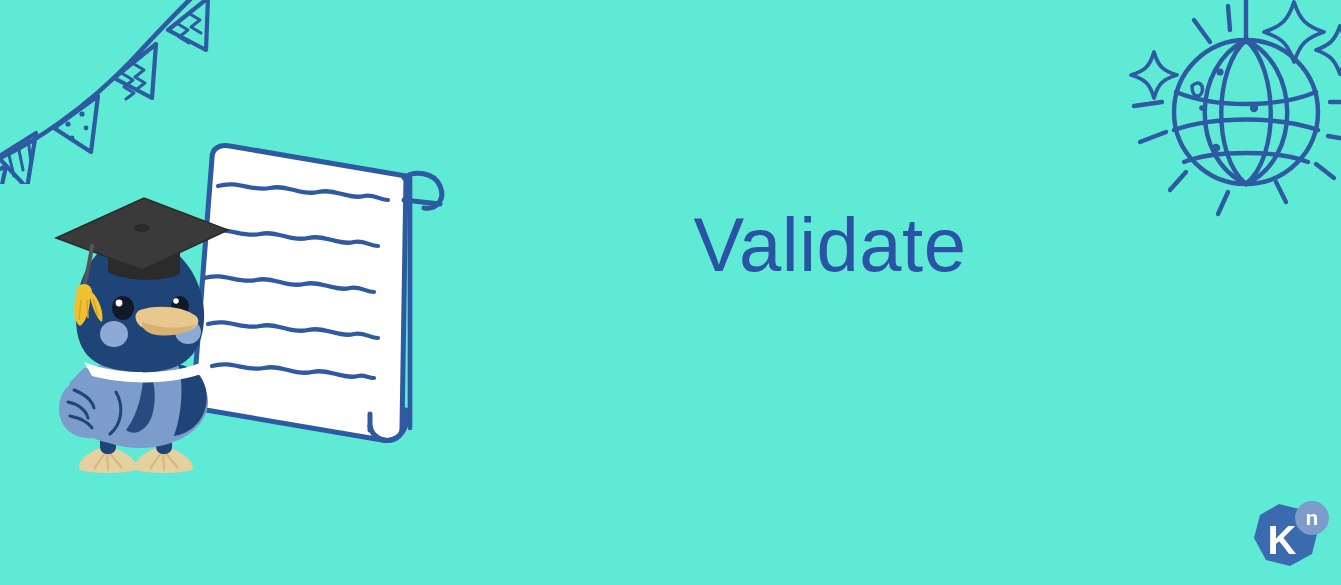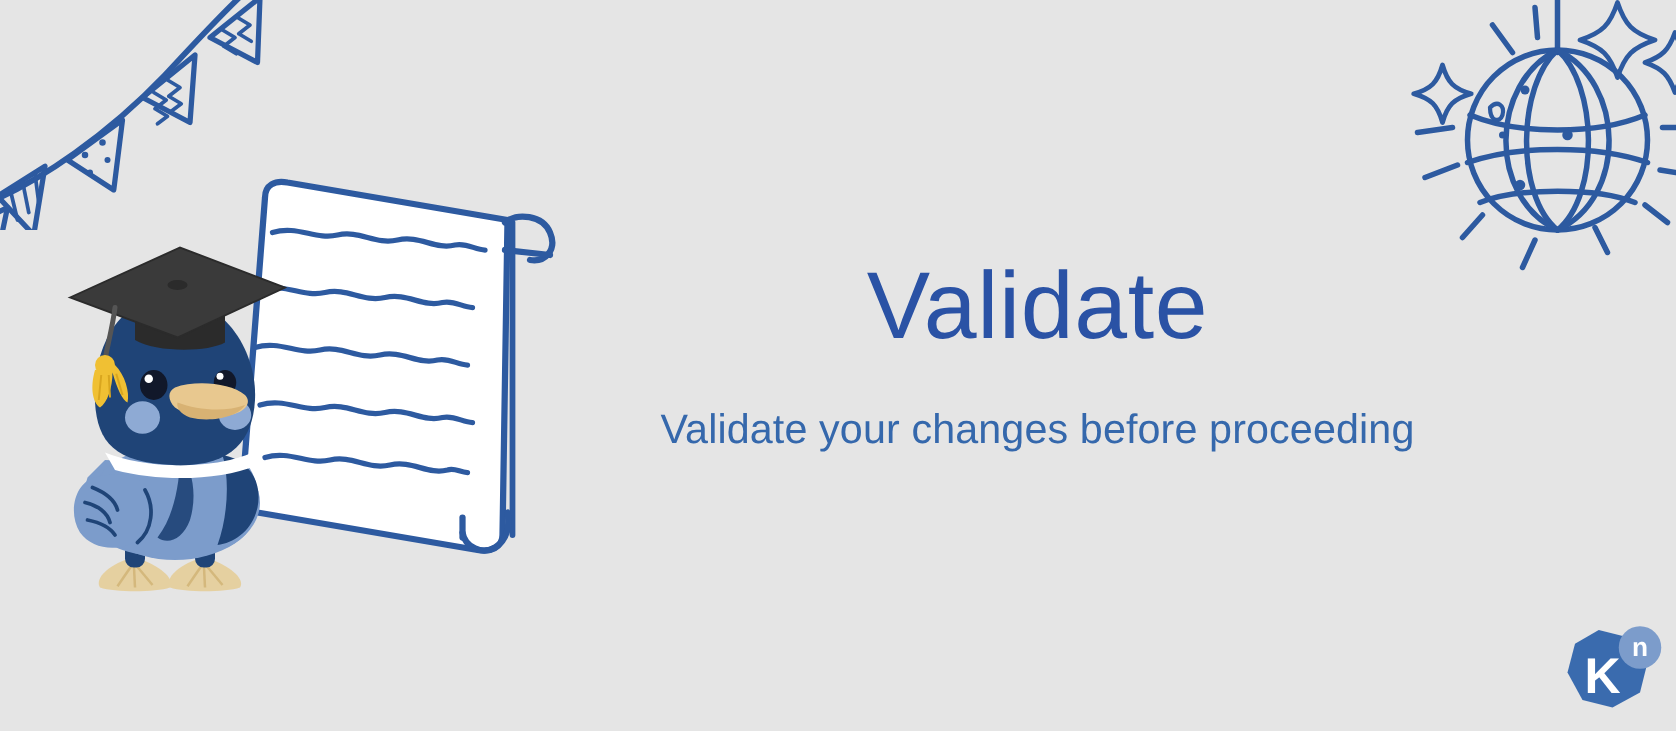--- a/index.html
+++ b/index.html
@@ -7,21 +7,21 @@
     padding: 0;
     background: #ffffff;
   }
   body {
     font-family: "Liberation Sans", sans-serif;
   }
   #stage {
     position: relative;
     width: 1341px;
     height: 585px;
-    background: #e5e5e5;
+    background: #5eead4;
     overflow: hidden;
   }
 
   
   .art {
     position: absolute;
     pointer-events: none;
   }
   #bunting-decoration {
     left: -8px;
@@ -262,21 +262,20 @@
       <g stroke="#D9A61F" stroke-width="1.6" fill="none">
         <path d="M33 114 L31 134"></path>
           <path d="M39 114 L40 132"></path>
           <path d="M45 113 L50 130"></path>
       </g>
     </g>
   </svg>
 
   <div id="headline-block">
     <h1 id="page-title">Validate</h1>
-    <p id="page-subtitle">Validate your changes before proceeding</p>
   </div>
 
   <svg id="brand-logo" viewBox="0 0 82 78">
 
     <polygon points="31,6 55,12 70,32 64,56 42,68 18,62 6,40 12,17" fill="#3A6BAE"></polygon>
     <text x="34" y="56" font-family="Liberation Sans, sans-serif" font-size="40" font-weight="700" fill="#FFFFFF" text-anchor="middle">K</text>
 
     <circle cx="64" cy="20" r="17" fill="#7C9CCB"></circle>
     <text x="64" y="27" font-family="Liberation Sans, sans-serif" font-size="21" font-weight="700" fill="#FFFFFF" text-anchor="middle">n</text>
   </svg>

